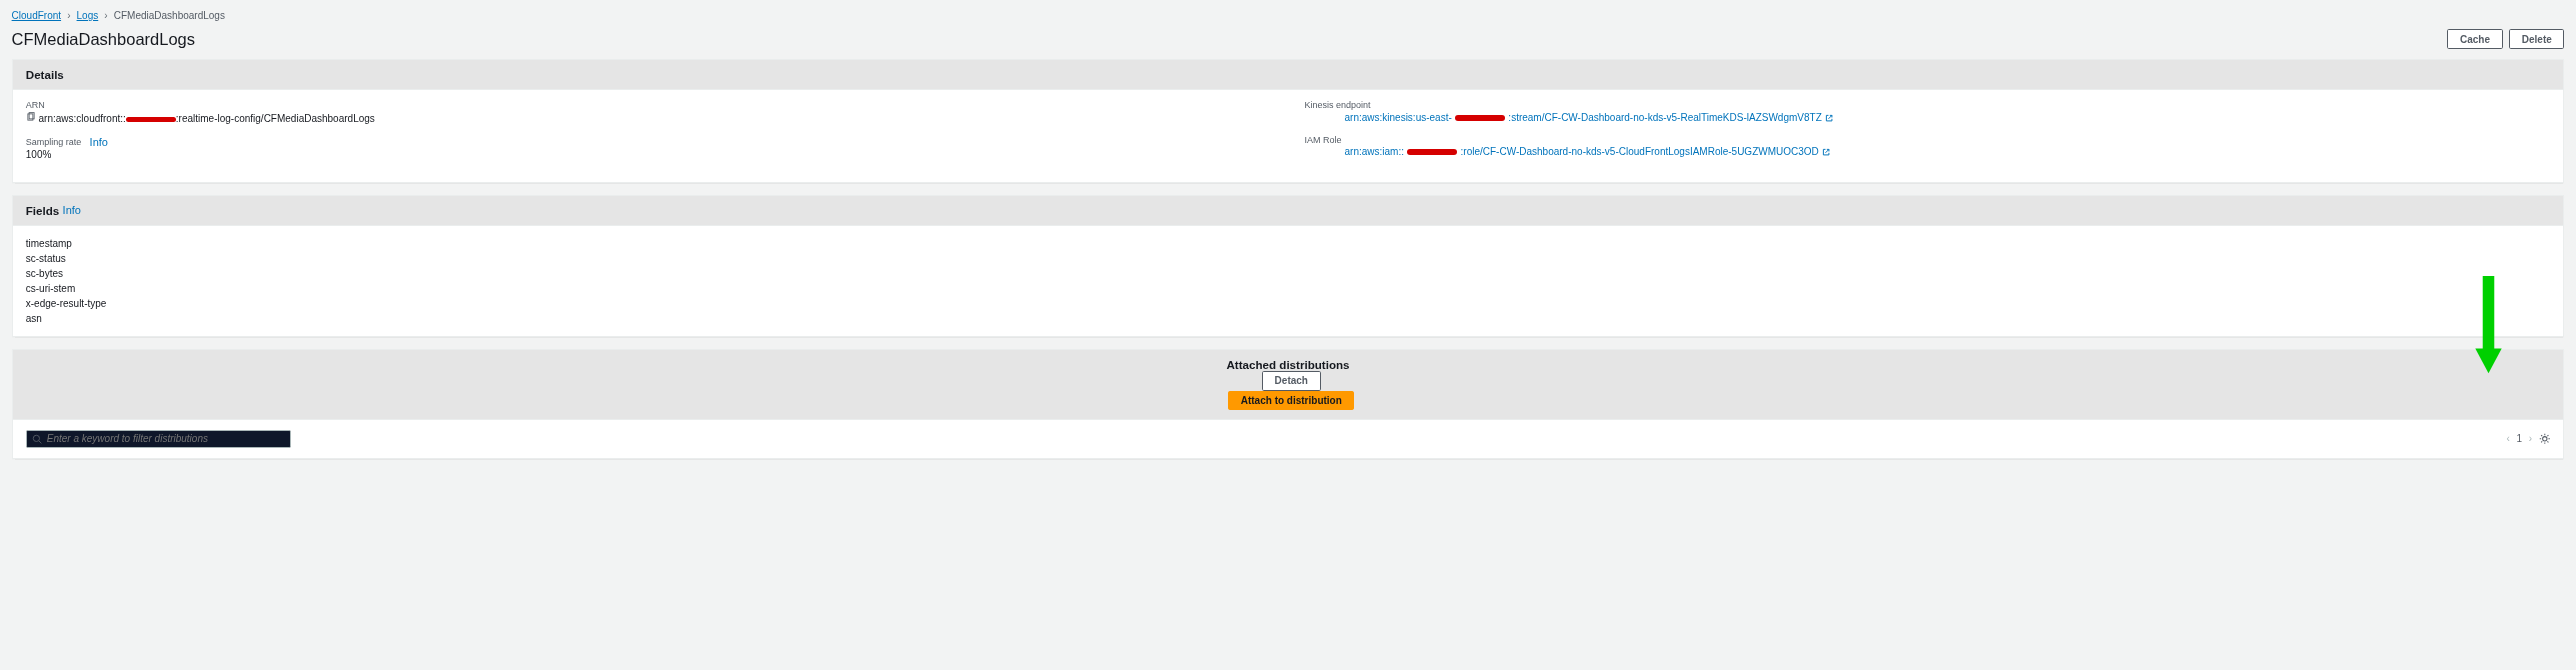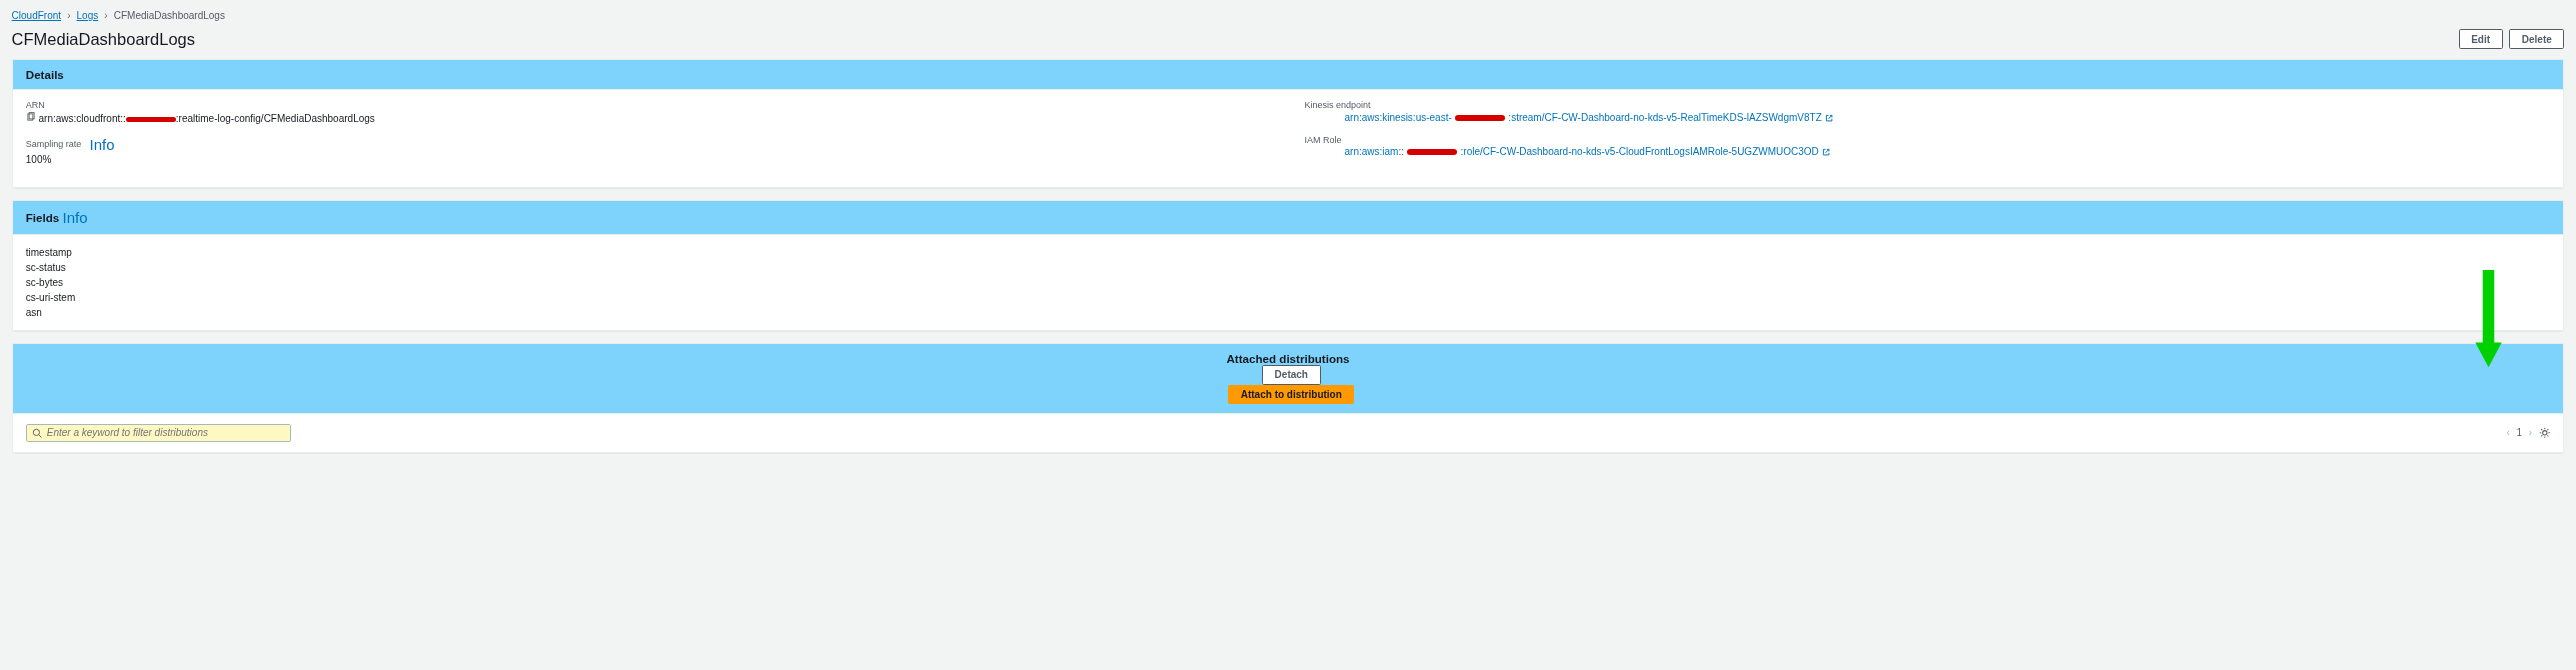--- a/index.html
+++ b/index.html
@@ -29,29 +29,29 @@
   }
   .btn-primary { background: #ff9900; border-color: #ff9900; color: #16191f; }
   .panel {
     background: #fff;
     border: 0.8px solid #eaeded;
     margin-bottom: 11.6px;
     box-shadow: 0 0.8px 0.8px rgba(0,0,0,.05);
   }
   .panel-head {
     padding: 8.3px 13.2px;
-    background: #7dd3fc;
+    background: #e5e5e5;
     font-size: 11.6px;
     font-weight: 700;
     border-bottom: 0.8px solid #eaeded;
     display: flex;
     align-items: center;
   }
   .panel-body { padding: 10px 13.2px; }
-  .info-link { color: #0073bb; font-size: 15px; font-weight: 400; margin-left: 3.3px; cursor: pointer; }
+  .info-link { color: #0073bb; font-size: 11px; font-weight: 400; margin-left: 3.3px; cursor: pointer; }
   .two-col { display: flex; gap: 33px; }
   .col { flex: 1; min-width: 0; }
   .kv-label { font-size: 9px; color: #545b64; margin-bottom: 1.7px; display: flex; align-items: center; gap: 5px; }
   .kv-value { font-size: 10px; margin-bottom: 11.6px; word-break: break-all; }
   .link-val { color: #0073bb; display: inline-flex; align-items: center; gap: 3.3px; margin-left: 40px; }
   .copy-icon { width: 10px; height: 10px; cursor: pointer; color: #545b64; flex-shrink: 0; }
   .ext-icon { width: 8.3px; height: 8.3px; color: #0073bb; flex-shrink: 0; }
   .field-list { font-size: 10px; line-height: 1.5; }
   .redact {
     display: inline-block;
@@ -59,21 +59,21 @@
     background: #d50000;
     border-radius: 3.3px;
     vertical-align: middle;
   }
   .search-input-wrap {
     display: flex; align-items: center;
     border: 0.8px solid #aab7b8;
     border-radius: 1.7px;
     padding: 2.5px 5px;
     width: 265px;
-    background: #fef9c3;
+    background: #0f172a;
   }
   .search-input-wrap input {
     border: none; outline: none; flex: 1; font-size: 10px; font-style: italic; color: #687078;
     background: transparent;
   }
   .search-icon { width: 10px; height: 10px; color: #545b64; margin-right: 5px; }
   .table { width: 100%; border-collapse: collapse; }
   .table th {
     text-align: left; font-size: 10px; font-weight: 700; color: #545b64;
     padding: 6.6px 8.3px; border-bottom: 0.8px solid #eaeded;
@@ -107,21 +107,21 @@
   <div class="breadcrumb">
     <a>CloudFront</a>
     <span class="sep">›</span>
     <a>Logs</a>
     <span class="sep">›</span>
     <span class="current">CFMediaDashboardLogs</span>
   </div>
 
   <div class="header-row">
     <h1 class="page-title">CFMediaDashboardLogs</h1>
-    <button class="btn">Edit</button>
+    <button class="btn">Cache</button>
     <button class="btn">Delete</button>
   </div>
 
   <div class="panel">
     <div class="panel-head">Details</div>
     <div class="panel-body">
       <div class="two-col">
         <div class="col">
           <div class="kv-label">ARN</div>
           <div class="kv-value">
@@ -169,20 +169,21 @@
     <div class="panel-head">
       <span>Fields</span>
       <a class="info-link">Info</a>
     </div>
     <div class="panel-body">
       <div class="field-list">
         <div>timestamp</div>
         <div>sc-status</div>
         <div>sc-bytes</div>
         <div>cs-uri-stem</div>
+        <div>x-edge-result-type</div>
         <div>asn</div>
       </div>
     </div>
   </div>
 
   <div class="panel" style="position:relative;">
     <svg class="arrow-overlay" viewBox="0 0 40 120" style="top:-74px; right:58px;">
       <line x1="20" y1="0" x2="20" y2="95" stroke="#00d000" stroke-width="14"></line>
       <polygon points="4,88 36,88 20,118" fill="#00d000"></polygon>
     </svg>

